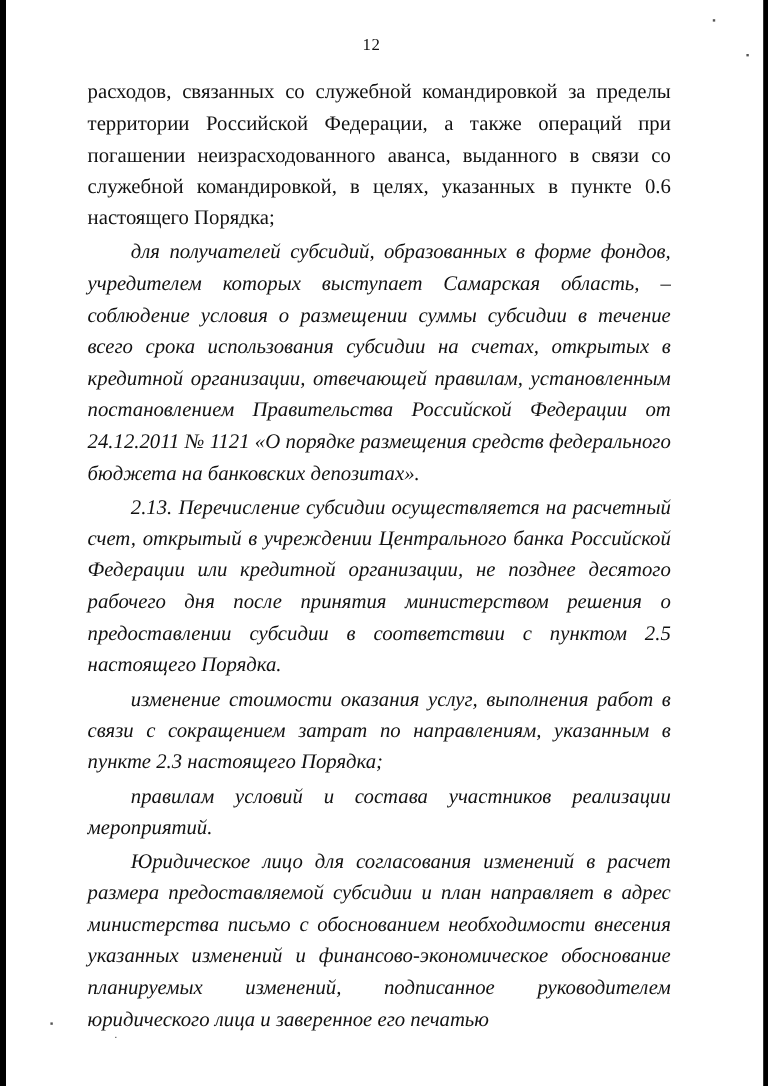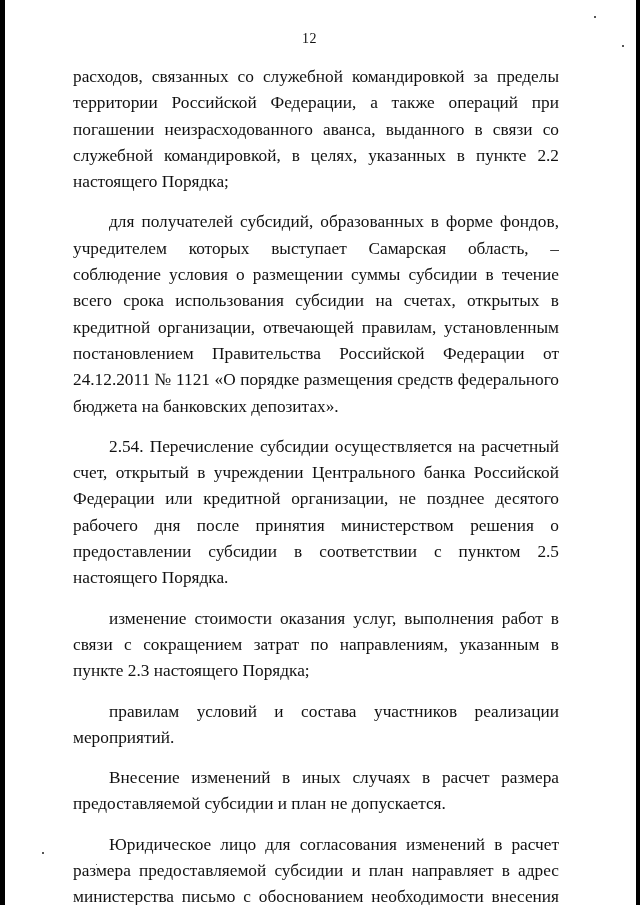--- a/index.html
+++ b/index.html
@@ -14,37 +14,36 @@
   .page-num {
     position:absolute; top:31px; left:0; width:619px; text-align:center;
     font-size:14px; letter-spacing:0.5px;
   }
   .content {
     position:absolute; left:73px; top:64px; width:486px;
     font-size:17.3px; line-height:26.3px;
   }
   .p { margin:0; text-align:justify; text-align-last:auto; }
   .p.indent { text-indent:36px; }
-  .p.gap { margin-top:14px; }
+  .p.gap { margin-top:2px;font-style:italic; }
   .speck { position:absolute; width:2px; height:2px; background:#555; }
 </style>
 </head>
 <body>
 
 <div class="border-left"></div>
 <div class="border-right"></div>
 
 <div class="speck" style="left:594px;top:16px;"></div>
 <div class="speck" style="left:622px;top:45px;"></div>
 <div class="speck" style="left:42px;top:852px;"></div>
 <div class="speck" style="left:96px;top:864px;width:1px;height:1px;"></div>
 
 <div class="page-num">12</div>
 
 <div class="content">
-  <p class="p">расходов, связанных со служебной командировкой за пределы территории Российской Федерации, а также операций при погашении неизрасходованного аванса, выданного в связи со служебной командировкой, в целях, указанных в пункте 2.2 настоящего Порядка;</p>
+  <p class="p">расходов, связанных со служебной командировкой за пределы территории Российской Федерации, а также операций при погашении неизрасходованного аванса, выданного в связи со служебной командировкой, в целях, указанных в пункте 0.6 настоящего Порядка;</p>
   <p class="p indent gap">для получателей субсидий, образованных в форме фондов, учредителем которых выступает Самарская область, – соблюдение условия о размещении суммы субсидии в течение всего срока использования субсидии на счетах, открытых в кредитной организации, отвечающей правилам, установленным постановлением Правительства Российской Федерации от 24.12.2011 № 1121 «О порядке размещения средств федерального бюджета на банковских депозитах».</p>
-  <p class="p indent gap">2.54. Перечисление субсидии осуществляется на расчетный счет, открытый в учреждении Центрального банка Российской Федерации или кредитной организации, не позднее десятого рабочего дня после принятия министерством решения о предоставлении субсидии в соответствии с пунктом 2.5 настоящего Порядка.</p>
+  <p class="p indent gap">2.13. Перечисление субсидии осуществляется на расчетный счет, открытый в учреждении Центрального банка Российской Федерации или кредитной организации, не позднее десятого рабочего дня после принятия министерством решения о предоставлении субсидии в соответствии с пунктом 2.5 настоящего Порядка.</p>
   <p class="p indent gap">изменение стоимости оказания услуг, выполнения работ в связи с сокращением затрат по направлениям, указанным в пункте 2.3 настоящего Порядка;</p>
   <p class="p indent gap">правилам условий и состава участников реализации мероприятий.</p>
-  <p class="p indent gap">Внесение изменений в иных случаях в расчет размера предоставляемой субсидии и план не допускается.</p>
   <p class="p indent gap">Юридическое лицо для согласования изменений в расчет размера предоставляемой субсидии и план направляет в адрес министерства письмо с обоснованием необходимости внесения указанных изменений и финансово-экономическое обоснование планируемых изменений, подписанное руководителем юридического лица и заверенное его печатью</p>
 </div>
 
 </body></html>

